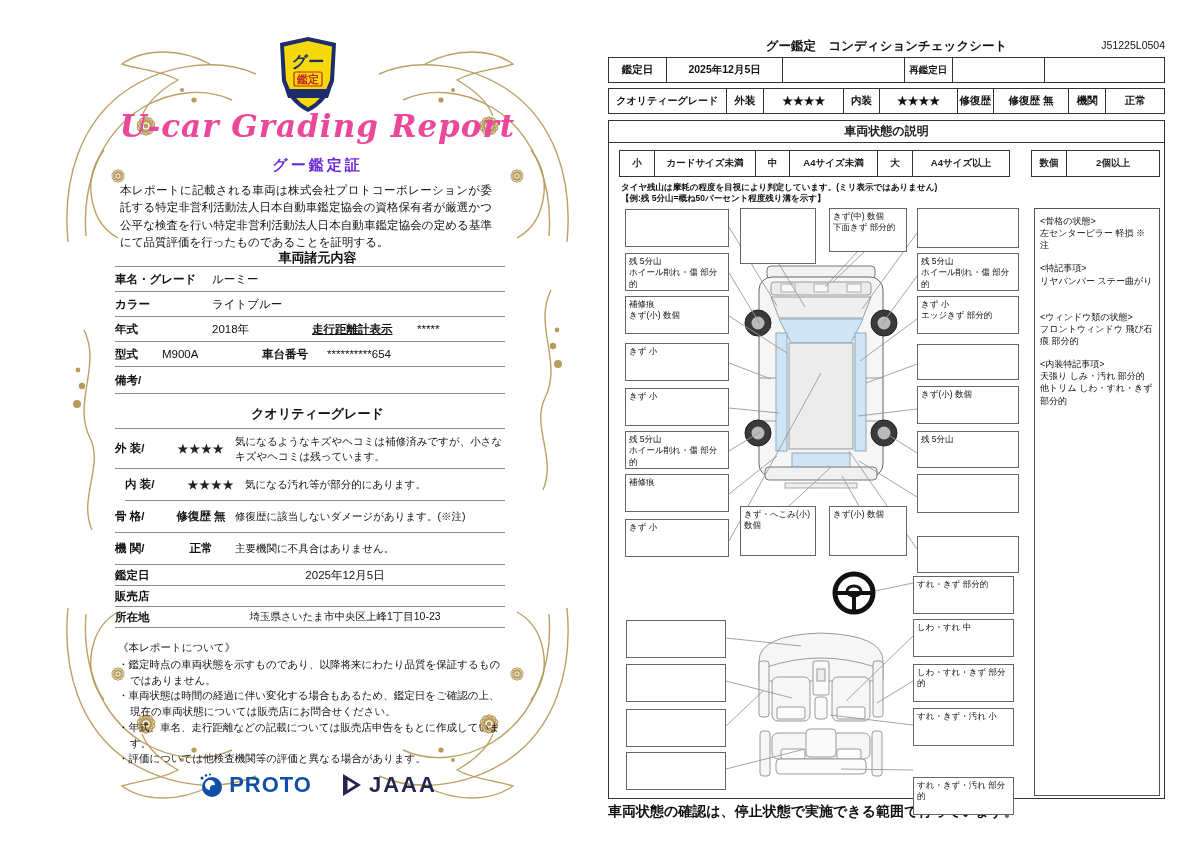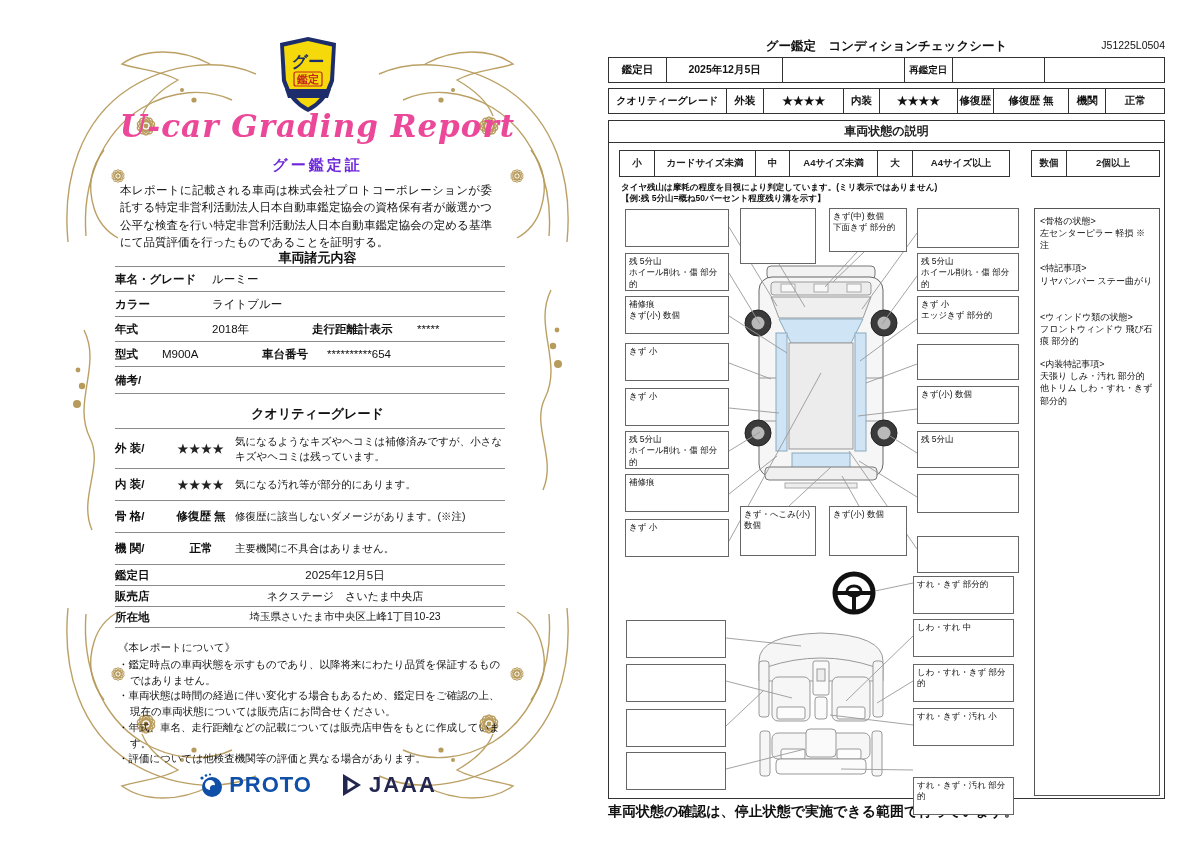--- a/index.html
+++ b/index.html
@@ -140,21 +140,21 @@
         <div class="lab" style="width:97px;">車名・グレード</div>
         <div class="val">ルーミー</div>
       </div>
       <div class="crow" style="height:25px;">
         <div class="lab" style="width:97px;">カラー</div>
         <div class="val">ライトブルー</div>
       </div>
       <div class="crow" style="height:25px;">
         <div class="lab" style="width:97px;">年式</div>
         <div class="val" style="width:100px;">2018年</div>
-        <div class="lab" style="width:105px;">走行距離計表示</div>
+        <div class="lab" style="width:105px;text-decoration:underline;">走行距離計表示</div>
         <div class="val">*****</div>
       </div>
       <div class="crow" style="height:25px;">
         <div class="lab" style="width:47px;">型式</div>
         <div class="val" style="width:100px;">M900A</div>
         <div class="lab" style="width:65px;">車台番号</div>
         <div class="val">**********654</div>
       </div>
       <div class="crow" style="height:27px;">
         <div class="lab">備考/</div>
@@ -162,42 +162,41 @@
     </div>
 
     <div class="sec-head" style="top:375px;">クオリティーグレード</div>
 
     <div class="ctable" style="top:398px;">
       <div class="crow" style="height:40px;">
         <div class="lab" style="width:52px;">外 装/</div>
         <div class="stars" style="width:68px;text-align:center;">★★★★</div>
         <div class="gdesc" style="flex:1;">気になるようなキズやヘコミは補修済みですが、小さなキズやヘコミは残っています。</div>
       </div>
-      <div class="crow" style="height:32px;">
+      <div class="crow" style="height:32px;margin-left:10px;">
         <div class="lab" style="width:52px;">内 装/</div>
         <div class="stars" style="width:68px;text-align:center;">★★★★</div>
         <div class="gdesc" style="flex:1;">気になる汚れ等が部分的にあります。</div>
       </div>
       <div class="crow" style="height:32px;">
         <div class="lab" style="width:52px;">骨 格/</div>
         <div class="lab" style="width:68px;text-align:center;justify-content:center;display:flex;">修復歴 無</div>
         <div class="gdesc" style="flex:1;">修復歴に該当しないダメージがあります。(※注)</div>
       </div>
       <div class="crow" style="height:32px;">
         <div class="lab" style="width:52px;">機 関/</div>
         <div class="lab" style="width:68px;text-align:center;justify-content:center;display:flex;">正常</div>
         <div class="gdesc" style="flex:1;">主要機関に不具合はありません。</div>
       </div>
       <div class="crow" style="height:21px;">
         <div class="lab" style="width:70px;">鑑定日</div>
         <div class="val" style="flex:1;text-align:center;">2025年12月5日</div>
       </div>
       <div class="crow" style="height:21px;">
         <div class="lab" style="width:70px;">販売店</div>
-        <div class="val" style="flex:1;text-align:center;font-size:11px;">ネクステージ　さいたま中央店</div>
       </div>
       <div class="crow" style="height:21px;">
         <div class="lab" style="width:70px;">所在地</div>
         <div class="val" style="flex:1;text-align:center;font-size:10.5px;">埼玉県さいたま市中央区上峰1丁目10-23</div>
       </div>
     </div>
 
     <div class="about">
       <div class="hd">《本レポートについて》</div>
       <div class="li">・鑑定時点の車両状態を示すものであり、以降将来にわたり品質を保証するものではありません。</div>

